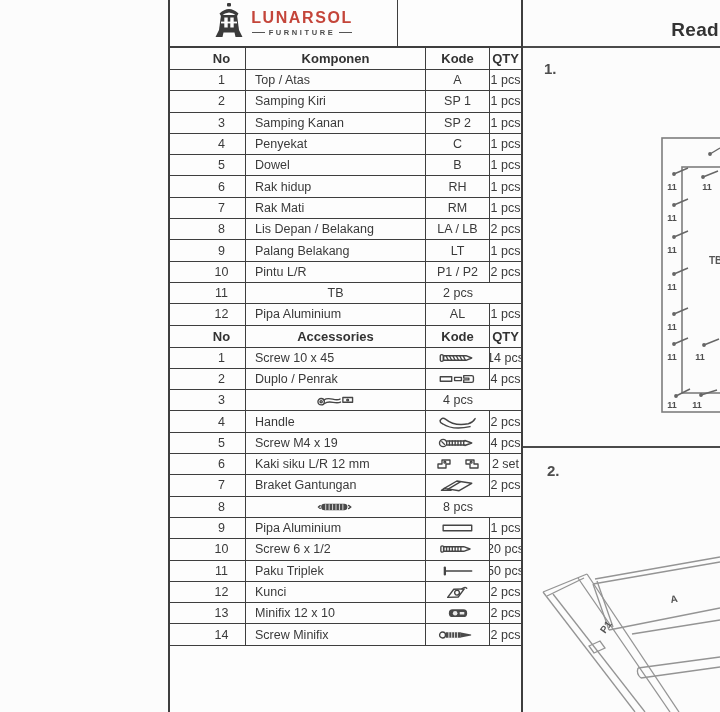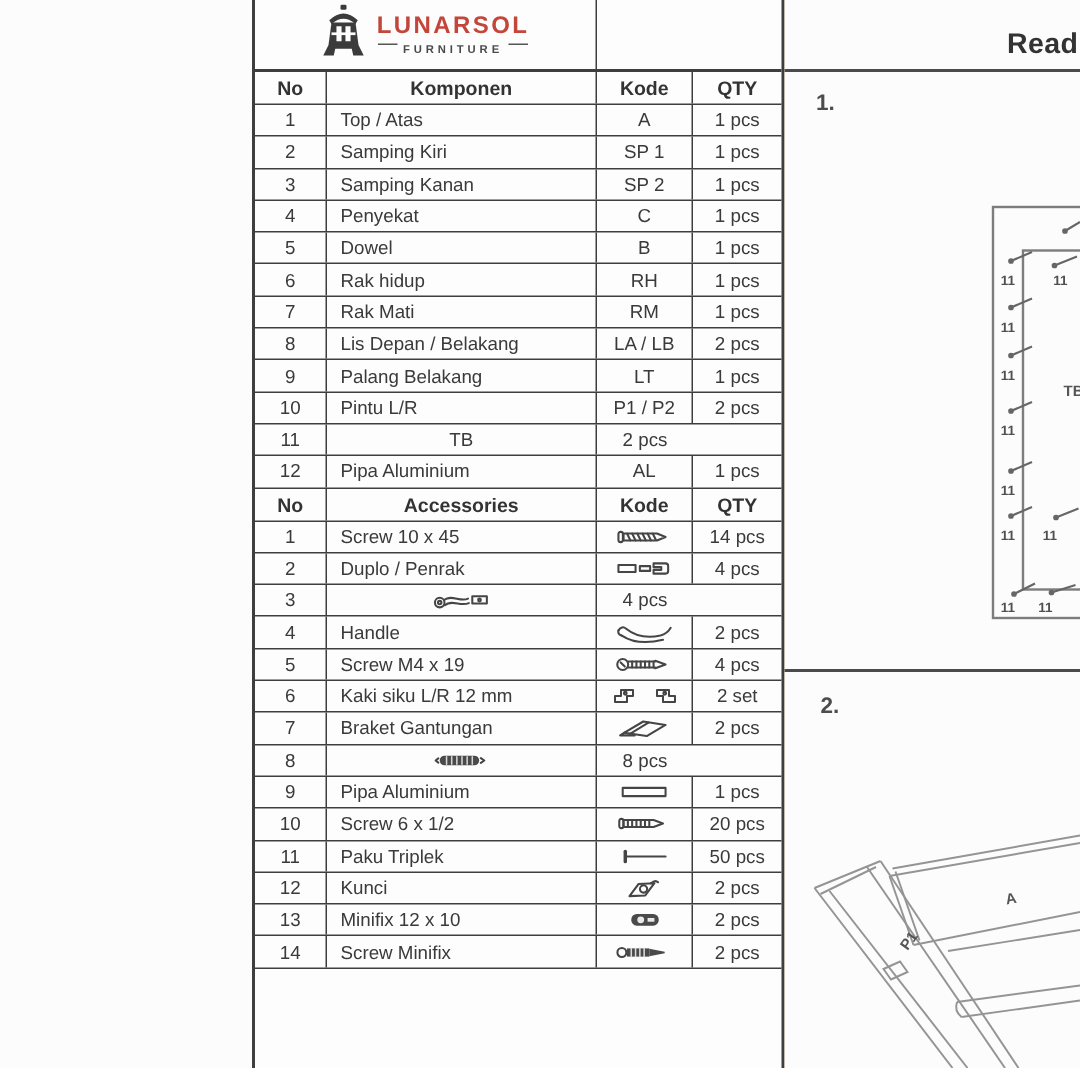--- a/index.html
+++ b/index.html
@@ -26,28 +26,29 @@
   .brand-row{
     display:grid;grid-template-columns:228px 1fr;height:48px;
     box-sizing:border-box;border-bottom:2px solid var(--bc);
   }
   .brand-cell{
     border-right:1.6px solid var(--bc);
     display:flex;align-items:center;justify-content:center;gap:7px;
   }
   .brand-text{display:flex;flex-direction:column;align-items:center;line-height:1;}
   .brand-name{font-size:16px;font-weight:bold;letter-spacing:1.6px;color:#c4453a;}
-  .brand-tagline-row{display:flex;gap:4px;margin-top:3px;}
+  .brand-tagline-row{display:flex;align-items:center;gap:4px;margin-top:3px;}
   .brand-tagline{font-size:7.5px;font-weight:bold;letter-spacing:2.6px;color:#4a4a4a;}
   .dash{width:13px;border-top:1.3px solid #555;}
 
   .trow{
     display:grid;grid-template-columns:48px 180px 64px 1fr;
     height:21.3px;box-sizing:border-box;
     border-bottom:1.6px solid var(--bc);
+    padding-left:28px;
   }
   .trow.thead{height:22px;}
   .tcell{
     display:flex;align-items:center;justify-content:center;
     font-size:12.5px;overflow:hidden;white-space:nowrap;
     box-sizing:border-box;height:100%;
   }
   .c-no,.c-name,.c-code{border-right:1.6px solid var(--bc);}
   .c-name{justify-content:flex-start;padding-left:9px;}
   .thead .tcell{font-weight:bold;font-size:13px;color:#333;}

